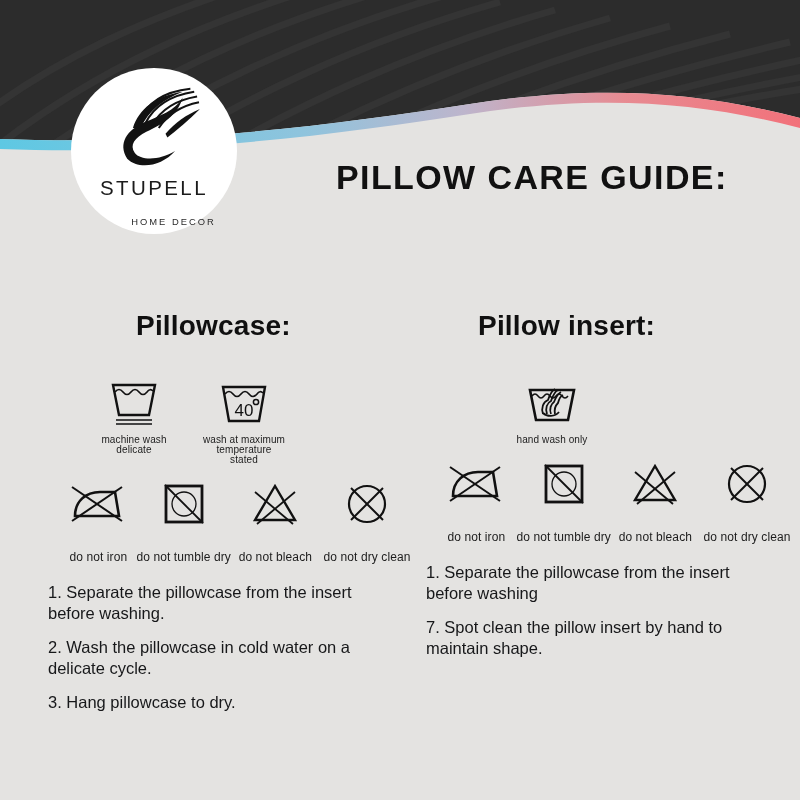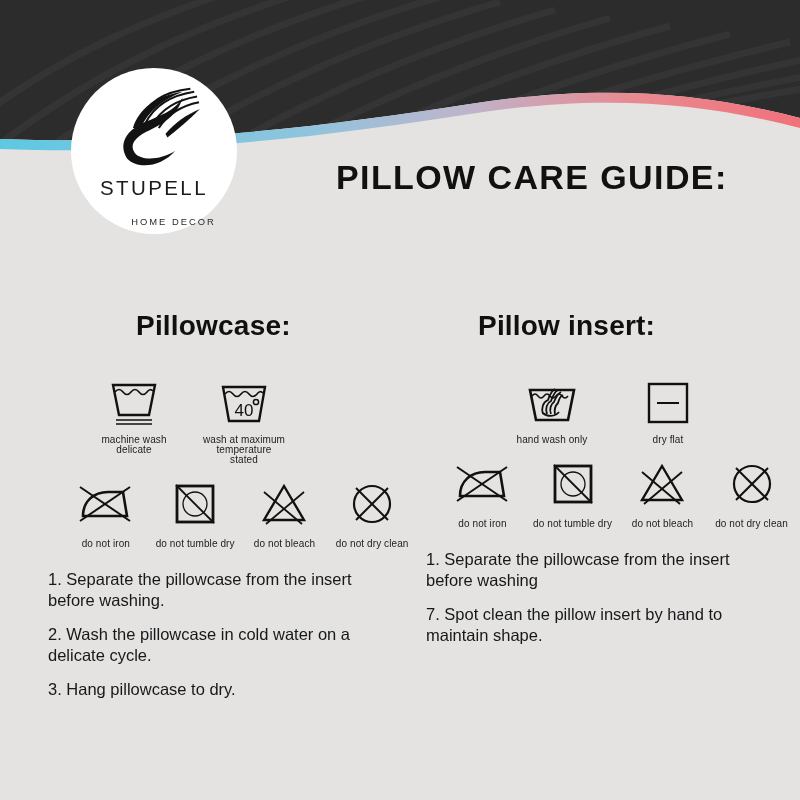--- a/index.html
+++ b/index.html
@@ -96,21 +96,21 @@
   }
   .icon-cell .glyph { height: 50px; display: flex; align-items: center; justify-content: center; }
   .icon-cell .cap {
     margin-top: 7px;
     font-size: 10px;
     line-height: 10px;
     text-align: center;
     color: #1c1c1c;
     letter-spacing: 0.1px;
   }
-  .icon-row-2 .icon-cell .cap { font-size: 10px; margin-top: 10px; white-space: nowrap; }
+  .icon-row-2 .icon-cell .cap { font-size: 12px; margin-top: 23px; white-space: nowrap; }
   .icon-row-2 .icon-cell { width: 86px; }
 
   
   .steps { margin-top: 20px; margin-left: 8px; }
   .col-right .steps { margin-left: 6px; }
   .step {
     font-size: 16.5px;
     line-height: 21px;
     color: #17181a;
     margin-bottom: 13px;
@@ -280,29 +280,20 @@
             <path d="M18,34 C16,28 18,22 23,20 C25,14 28,10 30,9" fill="none" stroke="#111" stroke-width="1.8"></path>
             <path d="M22,34 C20,28 22,23 26,21 C28,15 31,11 33,10" fill="none" stroke="#111" stroke-width="1.8"></path>
             <path d="M26,34 C24,29 26,24 29,22 C31,17 34,13 36,12" fill="none" stroke="#111" stroke-width="1.8"></path>
             <path d="M30,34 C29,29 31,25 33,23 C34,19 36,16 38,15" fill="none" stroke="#111" stroke-width="1.8"></path>
             <path d="M18,33 C22,37 30,37 34,32" fill="none" stroke="#111" stroke-width="1.8"></path>
           </svg>
         </span>
         <span class="cap">hand wash only</span>
       </div>
 
-      <div class="icon-cell">
-        <span class="glyph">
-          <svg width="46" height="46" viewBox="0 0 46 46">
-            <rect x="4" y="4" width="38" height="38" fill="none" stroke="#111" stroke-width="2.4"></rect>
-            <line x1="12" y1="23" x2="34" y2="23" stroke="#111" stroke-width="2"></line>
-          </svg>
-        </span>
-        <span class="cap">dry flat</span>
-      </div>
     </div>
 
     <div class="icon-row icon-row-2">
 
       <div class="icon-cell">
         <span class="glyph">
           <svg width="56" height="42" viewBox="0 0 56 42">
             <path d="M5,33 C5,18 16,9 30,9 L45,9 L49,33 Z" fill="none" stroke="#111" stroke-width="2.6"></path>
             <line x1="2" y1="4" x2="52" y2="38" stroke="#111" stroke-width="2"></line>
             <line x1="52" y1="4" x2="2" y2="38" stroke="#111" stroke-width="2"></line>

